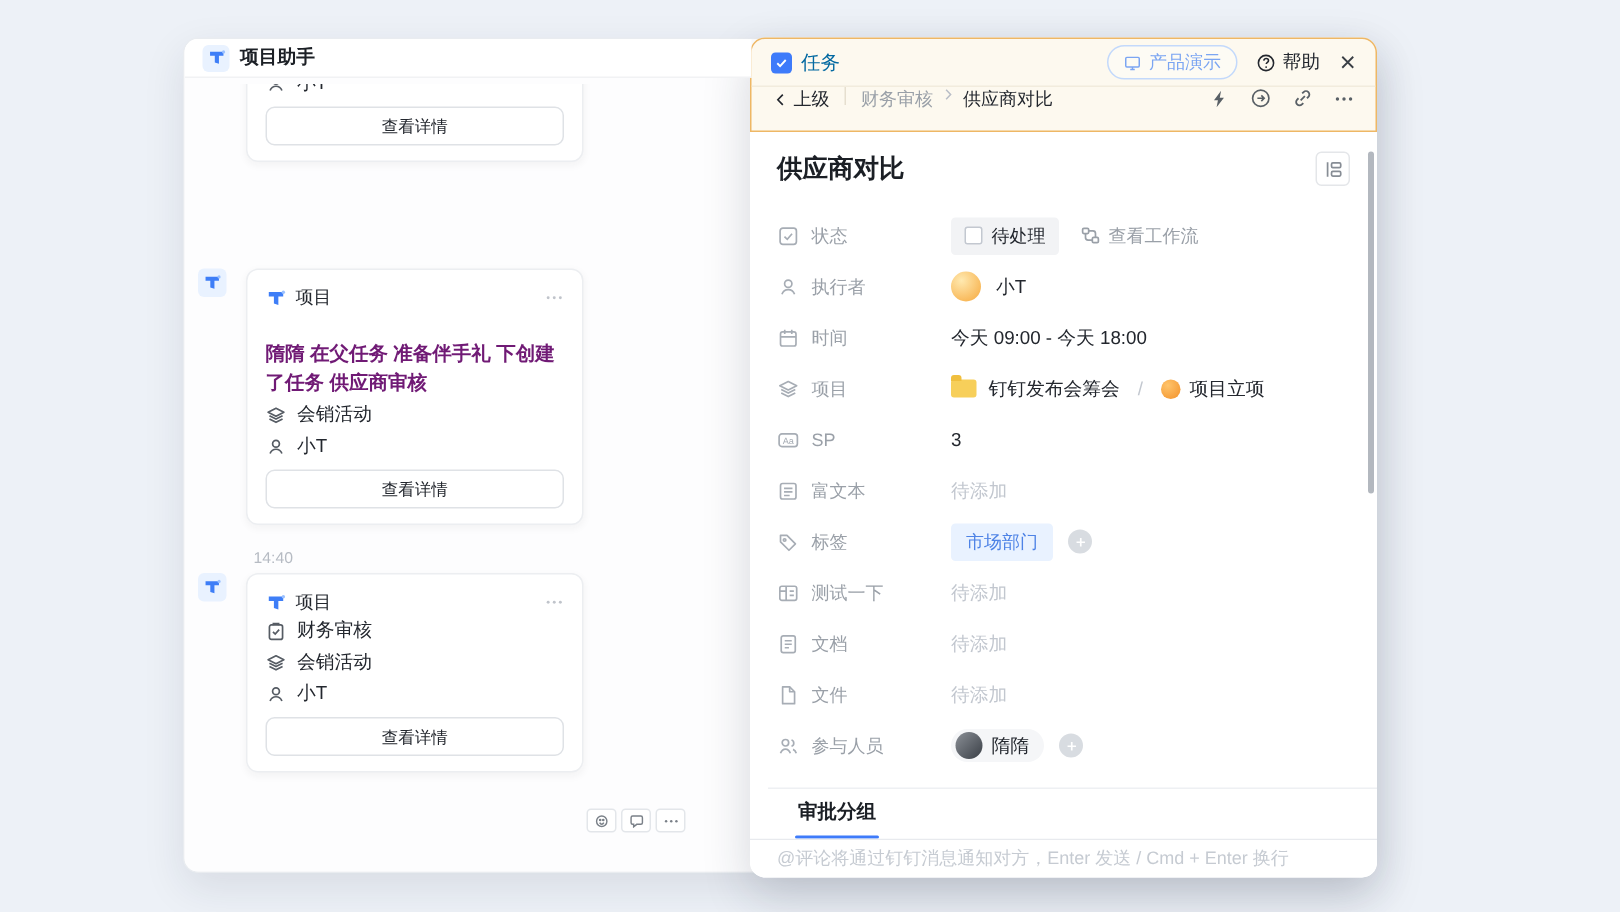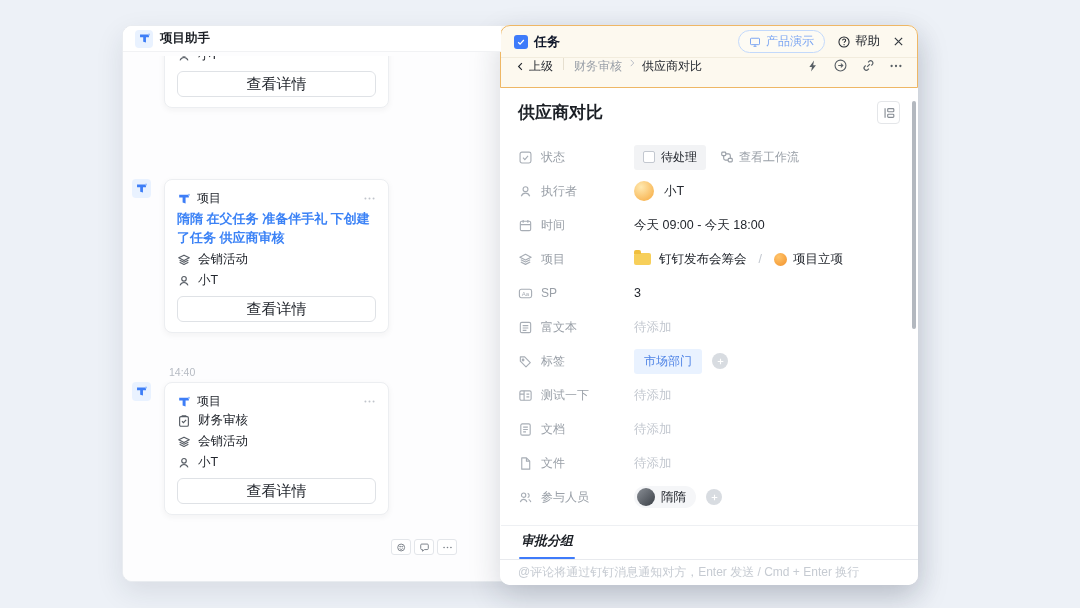--- a/index.html
+++ b/index.html
@@ -23,47 +23,47 @@
 
   .avatar-sq { position:absolute; left:9px; width:19px; height:19px; border-radius:4px;
     background:#e9f2ff; display:flex; align-items:center; justify-content:center; }
 
   .card { position:absolute; left:41px; width:225px; background:#fff;
     border:1px solid #eceef1; border-radius:8px; box-shadow:0 2px 6px rgba(31,35,41,.05);
     padding:10px 12px; }
   .card-head { display:flex; align-items:center; gap:6px; height:17px; }
   .card-app { font-size:12px; color:#23272e; }
   .card-more { margin-left:auto; color:#c0c4cb; display:flex; }
-  .card-text { font-size:13px; font-weight:bold; color:#3b82f6; line-height:19px;
-    margin:2px 0 2px; }
+  .card-text { font-size:13px; font-weight:bold; color:#701a75; line-height:19px;
+    margin:19px 0 2px; }
   .card-item { display:flex; align-items:center; gap:7px; height:21px;
     font-size:12.5px; color:#23272e; }
   .card-item svg { color:#565c64; flex:0 0 auto; }
   .card-btn { margin-top:5px; height:26px; border:1px solid #dfe2e6; border-radius:6px;
     background:#fff; display:flex; align-items:center; justify-content:center;
-    font-size:15px; color:#23272e; cursor:pointer; }
+    font-size:11px; color:#23272e; cursor:pointer; }
   .card1 { top:-22px; }
   .card2 { top:123px; }
   .card3 { top:326px; }
   .ts { position:absolute; left:46px; top:310px; font-size:10.5px; color:#b6bbc3; }
 
   .hover-actions { position:absolute; left:268px; top:483px; display:flex; gap:3px; }
   .hact { width:20px; height:16px; background:#fff; border:1px solid #e3e6ea; border-radius:3px;
     display:flex; align-items:center; justify-content:center; color:#7a8088; cursor:pointer; }
 
   
   .panel { position:absolute; left:500px; top:25px; width:418px; height:560px;
     background:#fff; border-radius:10px; box-shadow:0 12px 32px rgba(30,40,60,.18); }
 
   .hl { position:relative; height:63px; border:1.5px solid #eeb765;
     border-radius:10px 10px 0 0; background:#fdf9ef; overflow:hidden; }
   .hl-row1 { height:32px; display:flex; align-items:center; padding:0 12px 0 13px; gap:6px;
     border-bottom:1px solid #f2ecdd; }
-  .task-badge { display:flex; align-items:center; gap:6px; color:#0f172a;
-    font-size:13px; font-weight:bold; }
+  .task-badge { display:flex; align-items:center; gap:6px; color:#0369a1;
+    font-size:13px; font-weight:normal; }
   .badge-sq { width:14px; height:14px; border-radius:3px; background:#3e7bfa;
     display:flex; align-items:center; justify-content:center; }
   .hl-right { margin-left:auto; display:flex; align-items:center; gap:12px; }
   .demo-pill { display:flex; align-items:center; gap:5px; border:1px solid #c3d9fb;
     border-radius:12px; padding:2px 10px; color:#7ba5f2; font-size:12px; cursor:pointer;
     background:#fdfbf4; }
   .help { display:flex; align-items:center; gap:4px; font-size:12.5px; color:#23272e;
     cursor:pointer; }
   .close-x { color:#3a3f45; display:flex; cursor:pointer; }
 
@@ -108,22 +108,22 @@
     background:radial-gradient(circle at 35% 30%, #ffc46b, #f2912a); flex:0 0 auto; }
   .proj-sep { color:#c2c7cf; margin:0 2px; }
   .tag-chip { background:#e9f2ff; color:#4e83e6; font-size:12px; border-radius:3px;
     padding:4px 10px; cursor:pointer; }
   .plus-btn { width:16px; height:16px; border-radius:50%; background:#d8dce1;
     display:flex; align-items:center; justify-content:center; color:#fff; cursor:pointer; }
   .member-chip { display:flex; align-items:center; gap:6px; background:#f5f6f8;
     border-radius:14px; padding:2px 10px 2px 3px; cursor:pointer; }
   .member-chip .av { width:18px; height:18px; }
 
-  .tab-bar { position:absolute; left:1px; right:0; bottom:26px; height:34px; background:#fff;
-    border-top:1px solid #eef0f3; display:flex; align-items:flex-end; padding:0 18px;font-style:italic; }
+  .tab-bar { position:absolute; left:12px; right:0; bottom:26px; height:34px; background:#fff;
+    border-top:1px solid #eef0f3; display:flex; align-items:flex-end; padding:0 18px; }
   .tab { position:relative; font-size:13px; font-weight:bold; color:#1b1f25;
     padding:8px 2px 9px; cursor:pointer; }
   .tab::after { content:""; position:absolute; left:0; right:0; bottom:0; height:2px;
     background:#3e7bfa; border-radius:1px; }
 
   .comment-bar { position:absolute; left:0; right:0; bottom:0; height:26px;
     border-top:1px solid #e8eaee; border-radius:0 0 10px 10px; background:#fff;
     display:flex; align-items:center; padding:0 18px; font-size:12px; color:#c6cbd2;
     cursor:text; }
 

